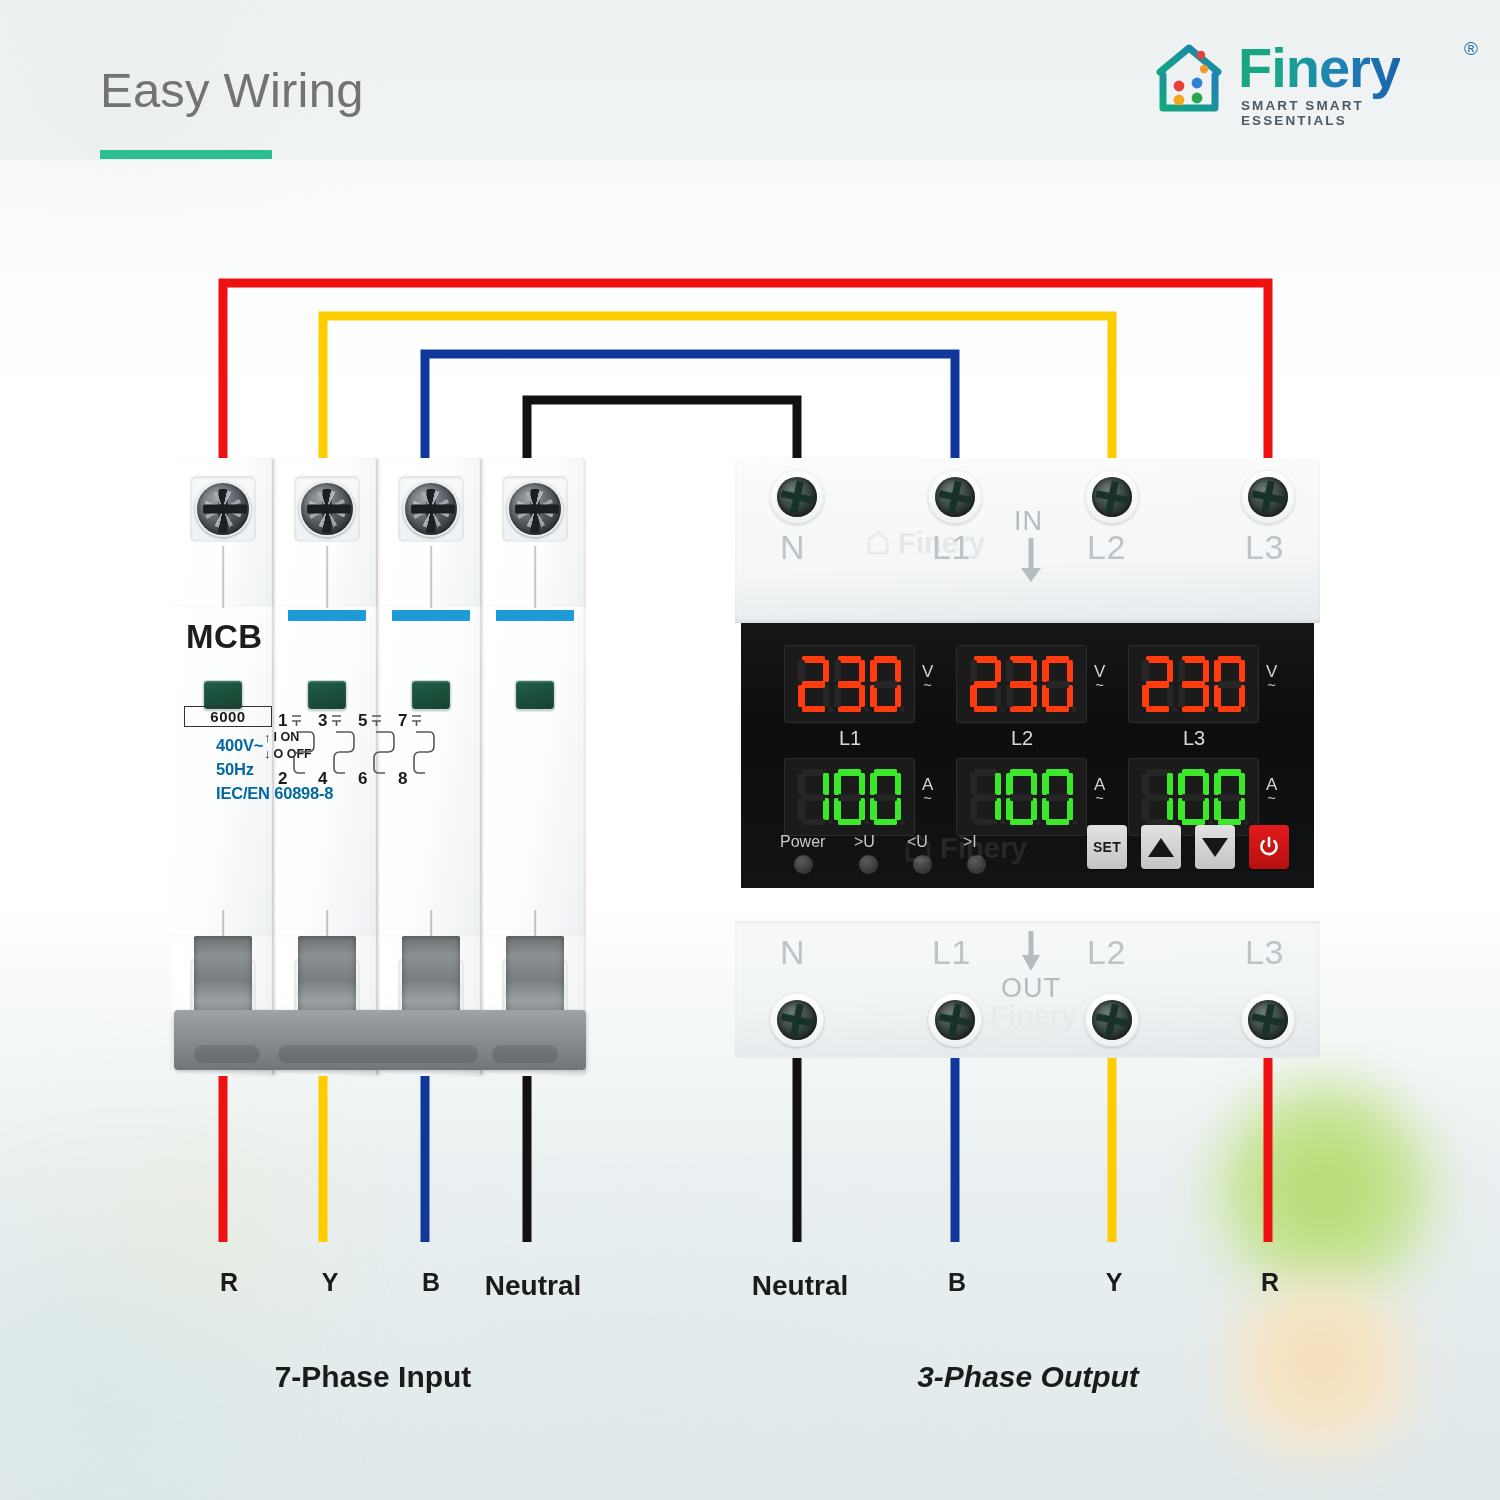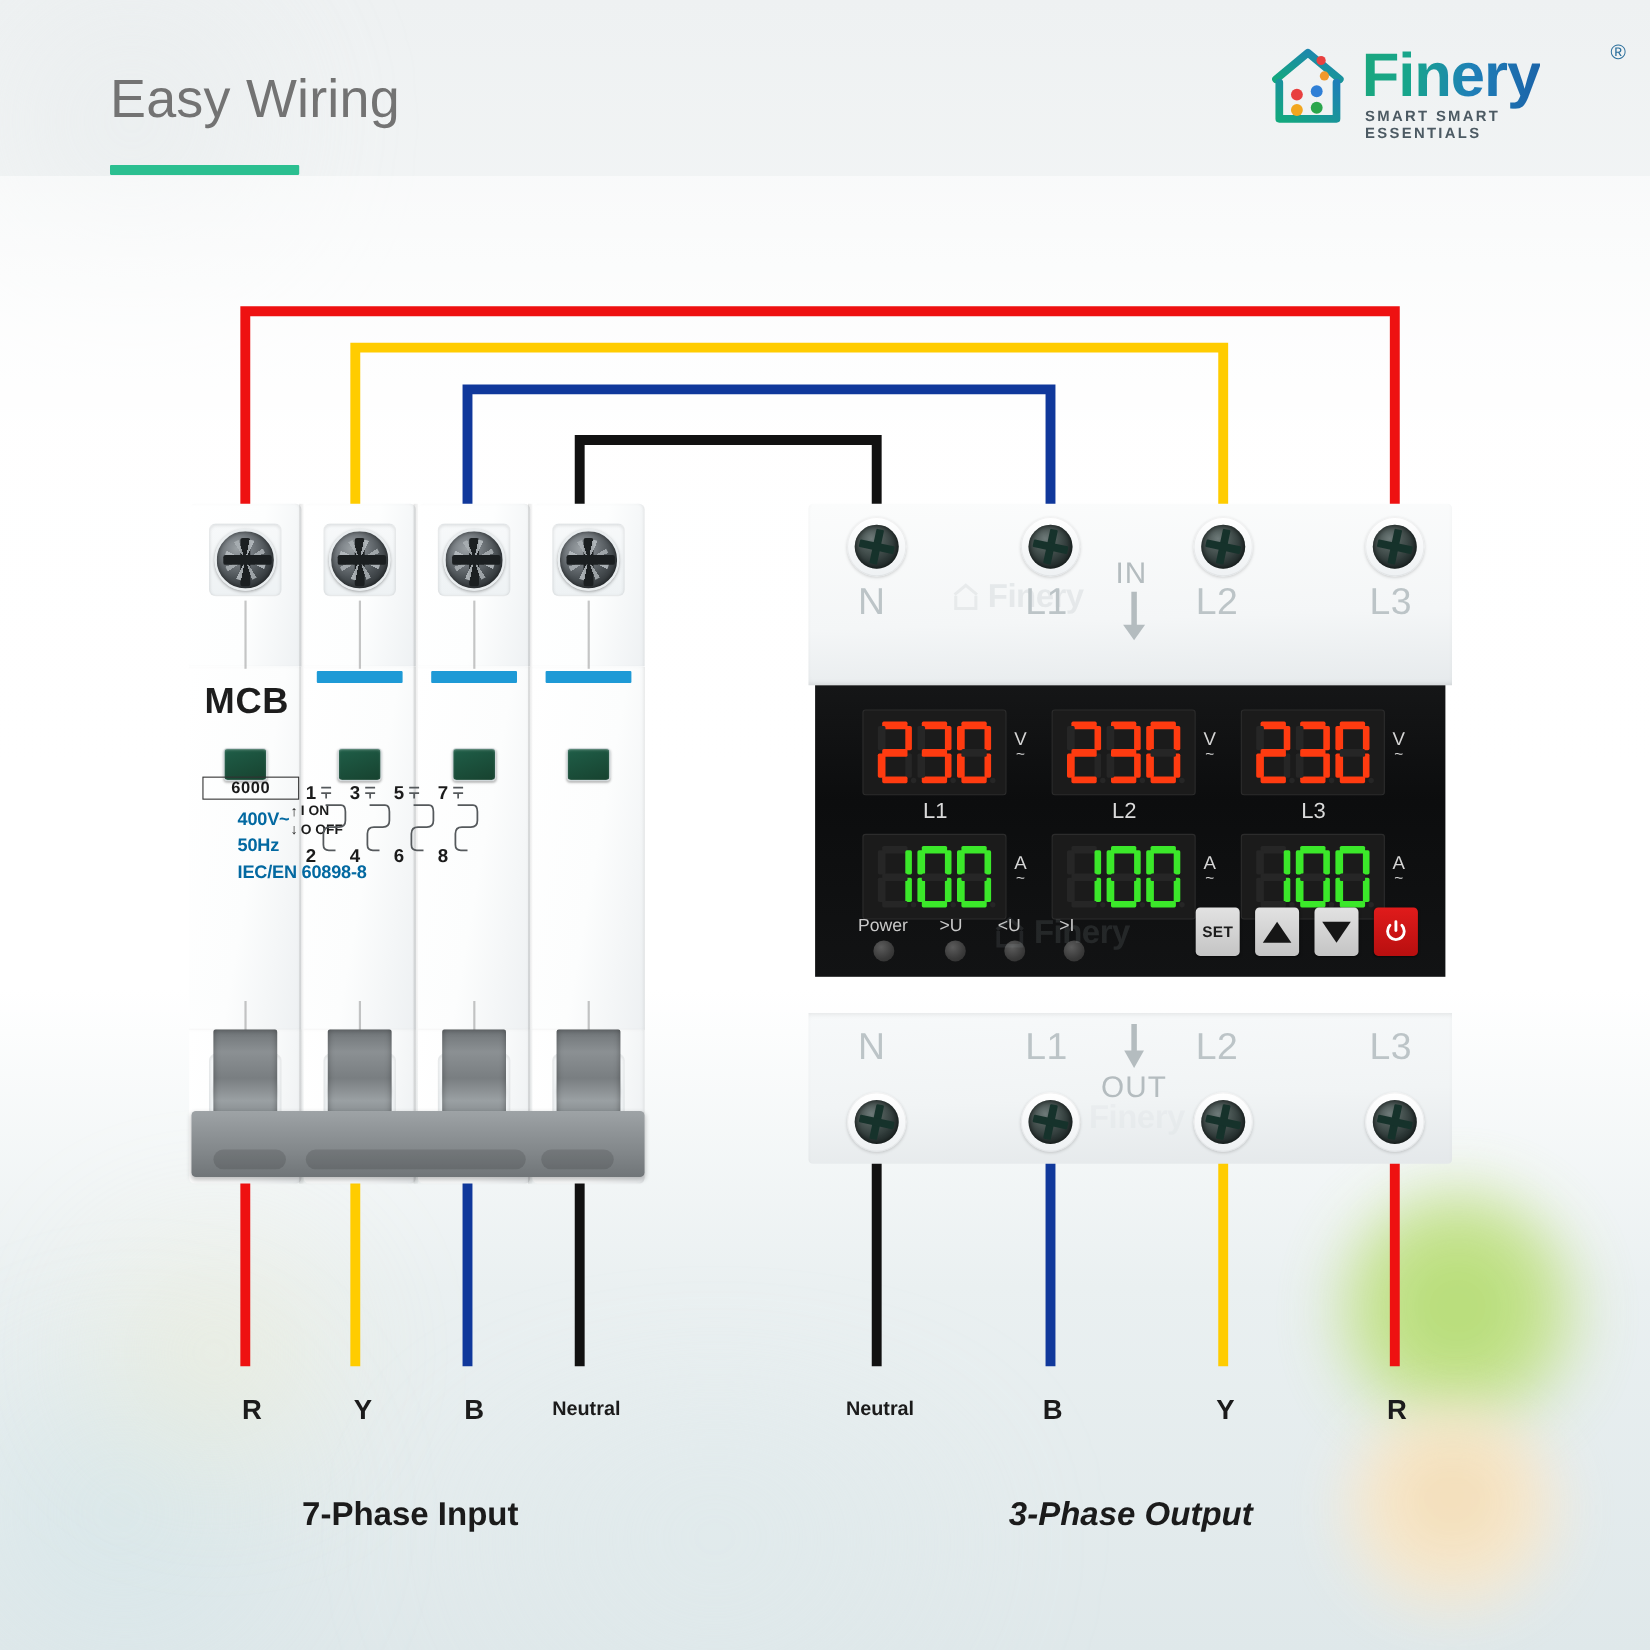--- a/index.html
+++ b/index.html
@@ -295,21 +295,21 @@
   .btn-set { font-size:14px; font-weight:700; color:#1c1c1c; letter-spacing:.3px; }
   .tri-up { width:0;height:0;border-left:13px solid transparent;border-right:13px solid transparent;border-bottom:19px solid #161616; }
   .tri-dn { width:0;height:0;border-left:13px solid transparent;border-right:13px solid transparent;border-top:19px solid #161616; }
   .btn-pwr { background:linear-gradient(180deg,#e01b1b,#b80f0f); }
 
   
   .wlabel {
     position:absolute; font-size:25px; font-weight:700; color:#1b1b1b;
     transform:translateX(-50%); white-space:nowrap;
   }
-  .wlabel.small { font-size:18px; }
+  .wlabel.small { font-size:28px; }
   .grouplabel {
     position:absolute; font-size:30px; font-weight:700; color:#1b1b1b;
     transform:translateX(-50%); white-space:nowrap;
   }
 </style>
 </head>
 <body>
 
 <div id="bg">
   <div class="bg-base"></div>

